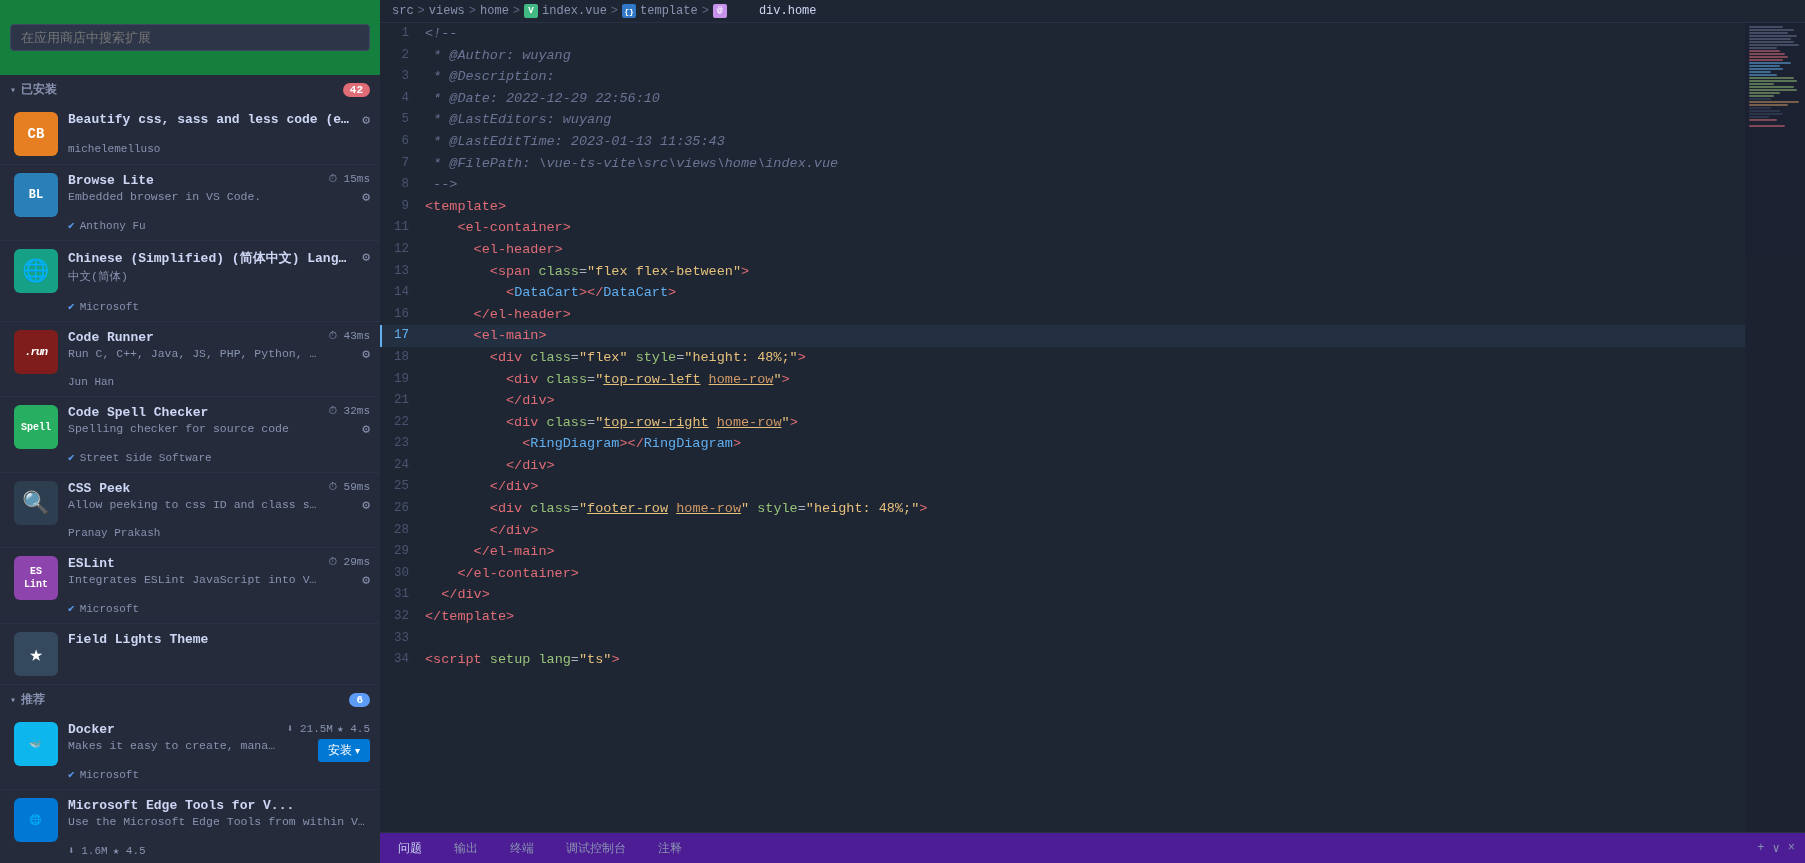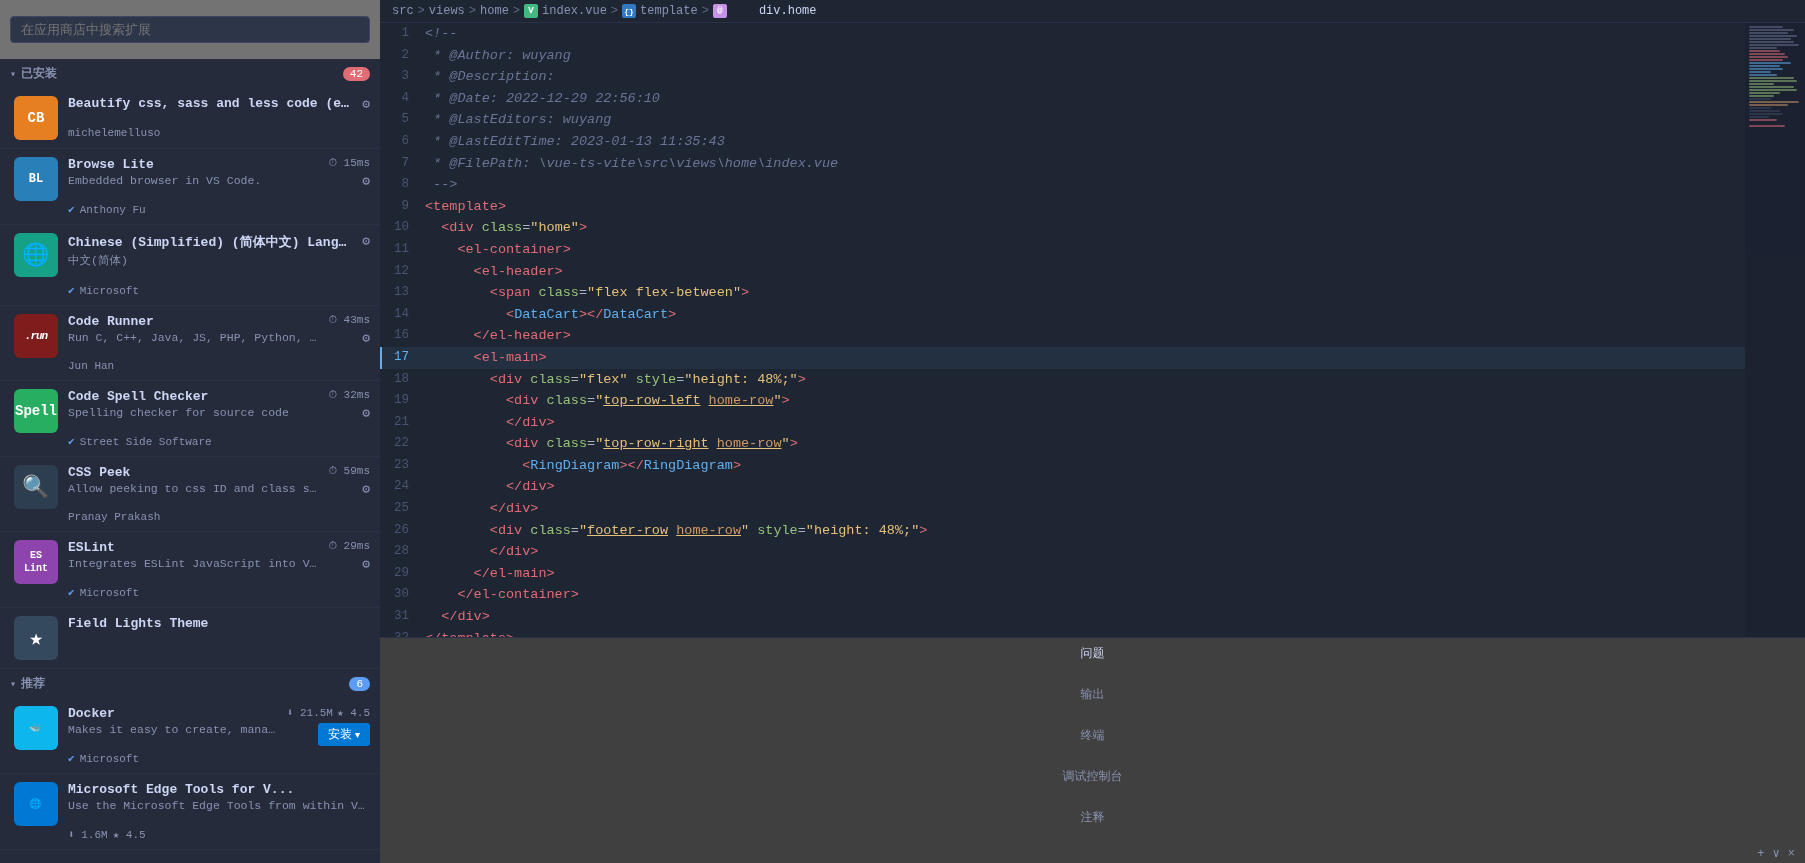--- a/index.html
+++ b/index.html
@@ -17,22 +17,22 @@
     .sidebar {
       width: 380px;
       background: #252b3b;
       display: flex;
       flex-direction: column;
       overflow: hidden;
       flex-shrink: 0;
     }
 
     .sidebar-search {
-      padding: 16px 10px;
-      background: #737373;
+      padding: 24px 10px;
+      background: #15803d;
     }
 
     .sidebar-search input {
       width: 100%;
       background: #2d3548;
       border: 1px solid #3d4663;
       color: #cdd6f4;
       padding: 5px 10px;
       border-radius: 4px;
       font-size: 13px;
@@ -48,21 +48,21 @@
       color: #8892b0;
       font-weight: bold;
     }
 
     .sidebar-section-header .badge {
       background: #e06c75;
       color: white;
       border-radius: 10px;
       padding: 1px 7px;
       font-size: 11px;
-      font-weight: normal;
+      font-weight: bold;
     }
 
     .section-label {
       display: flex;
       align-items: center;
       gap: 5px;
     }
 
     .chevron {
       font-size: 10px;
@@ -318,26 +318,25 @@
       background: #3d4663;
       border-radius: 1px;
     }
 
     .mini-line.bright { background: #61afef; }
 
     
     .editor-bottom {
       display: flex;
       align-items: center;
-      background: #404040;
+      background: #4c1d95;
       border-top: 1px solid #2a3045;
       padding: 2px 10px;
       gap: 16px;
       flex-shrink: 0;
-      flex-direction: column;
     }
 
     .editor-tab {
       padding: 4px 8px;
       font-size: 12px;
       color: #8892b0;
       cursor: pointer;
     }
 
     .editor-tab.active {
@@ -438,21 +437,21 @@
           <span>Jun Han</span>
         </div>
       </div>
       <div class="ext-actions">
         <span class="ext-time">⏱ 43ms</span>
         <span class="ext-gear">⚙</span>
       </div>
     </div>
 
     <div class="ext-item">
-      <div class="ext-icon" style="background:#27ae60; font-size:14px; text-align:center; padding:2px;">Spell</div>
+      <div class="ext-icon" style="background:#27ae60; font-size:10px; text-align:center; padding:2px;">Spell</div>
       <div class="ext-info">
         <div class="ext-name">Code Spell Checker</div>
         <div class="ext-desc">Spelling checker for source code</div>
         <div class="ext-meta">
           <span class="verified">✔</span>
           <span>Street Side Software</span>
         </div>
       </div>
       <div class="ext-actions">
         <span class="ext-time">⏱ 32ms</span>
@@ -605,24 +604,20 @@
         <div class="code-line">
           <span class="line-num">8</span>
           <span class="line-content"><span class="c-comment"> --&gt;</span></span>
         </div>
 
         <div class="code-line">
           <span class="line-num">9</span>
           <span class="line-content"><span class="c-tag">&lt;template&gt;</span></span>
         </div>
 
-        <div class="code-line">
-          <span class="line-num">10</span>
-          <span class="line-content">  <span class="c-tag">&lt;div</span> <span class="c-attr">class</span><span class="c-punct">=</span><span class="c-string">"home"</span><span class="c-tag">&gt;</span></span>
-        </div>
 
         <div class="code-line">
           <span class="line-num">11</span>
           <span class="line-content">    <span class="c-tag">&lt;el-container&gt;</span></span>
         </div>
 
         <div class="code-line">
           <span class="line-num">12</span>
           <span class="line-content">      <span class="c-tag">&lt;el-header&gt;</span></span>
         </div>

